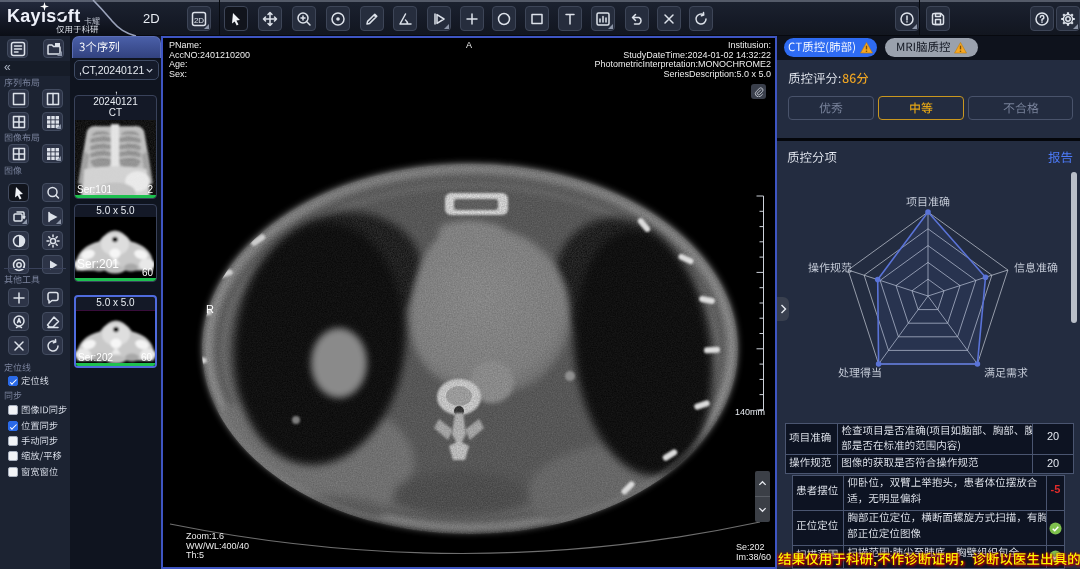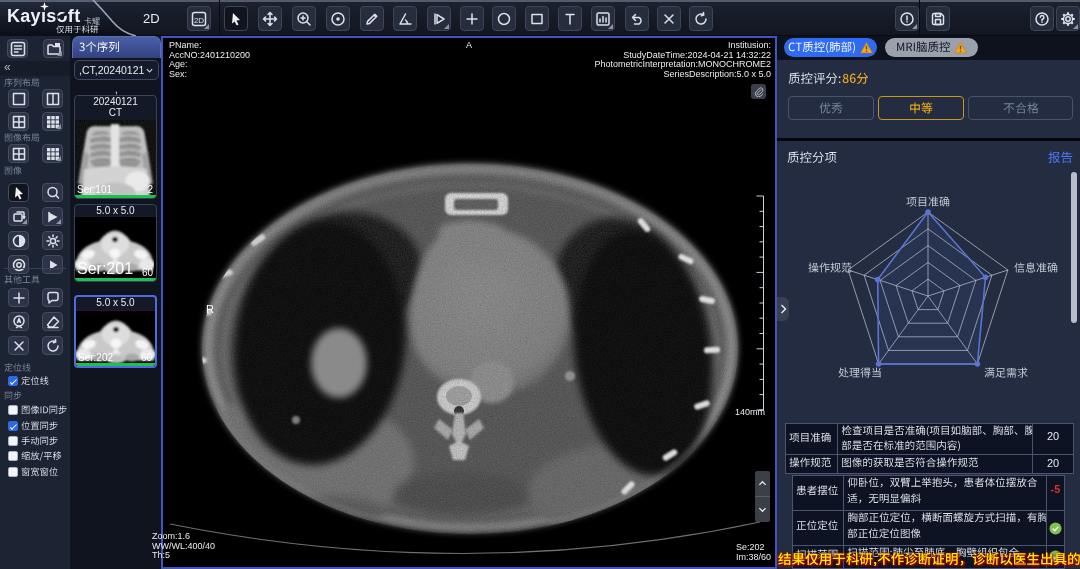--- a/index.html
+++ b/index.html
@@ -495,21 +495,21 @@
 <ellipse cx="40" cy="33" rx="5.5" ry="5" fill="#f6f6f6"></ellipse>
 <path d="M40,36 L35,44 L45,44 Z" fill="#eaeaea"></path>
 <ellipse cx="13" cy="34" rx="7" ry="4.5" fill="#f4f4f4" transform="rotate(-18 13 34)"></ellipse>
 <ellipse cx="66" cy="34" rx="7" ry="4.5" fill="#f4f4f4" transform="rotate(18 66 34)"></ellipse>
 <ellipse cx="7" cy="44" rx="8" ry="6" fill="#e8e8e8"></ellipse>
 <ellipse cx="72" cy="44" rx="8" ry="6" fill="#e8e8e8"></ellipse>
 <ellipse cx="24" cy="47" rx="7" ry="4" fill="#a8a8a8"></ellipse>
 <ellipse cx="56" cy="47" rx="7" ry="4" fill="#a8a8a8"></ellipse>
 <ellipse cx="40" cy="49" rx="10" ry="4" fill="#bebebe"></ellipse>
 </g>
-      </svg><div class="a" style="left:2px;bottom:3px;color:#fff;font-size:16px">Ser:201</div><div class="a" style="right:3px;bottom:3px;color:#fff;font-size:10px">60</div><div class="a" style="left:0;bottom:0;width:100%;height:3px;background:#1ec050"></div></div>
+      </svg><div class="a" style="left:2px;bottom:10px;color:#fff;font-size:12px">Ser:201</div><div class="a" style="right:3px;bottom:3px;color:#fff;font-size:10px">60</div><div class="a" style="left:0;bottom:0;width:100%;height:3px;background:#1ec050"></div></div>
   </div>
 <div class="a" style="left:74px;top:295px;width:83px;height:73px;border:2px solid #4f6bdd;border-radius:4px;background:#141927;overflow:hidden">
     <div class="a" style="left:0;top:0;width:100%;height:13px;text-align:center;color:#e8ecf2;font-size:10px;line-height:11px">5.0 x 5.0</div>
     <div class="a" style="left:0;top:13px;right:0;bottom:0;background:#701a75"><svg width="79" height="57" viewBox="0 0 79 56">
 <defs>
           <filter id="tb3" x="-20%" y="-20%" width="140%" height="140%">
             <feGaussianBlur stdDeviation="1.3"></feGaussianBlur>
           </filter>
         </defs>
 <rect width="79" height="56" fill="#000"></rect>
@@ -624,24 +624,24 @@
 </g>
 <ellipse cx="470" cy="348" rx="265" ry="182" fill="none" stroke="#909090" stroke-width="2" opacity="0.55" filter="url(#b2)"></ellipse>
 <path d="M170,524 Q470,584 760,522" fill="none" stroke="#8a8a8a" stroke-width="1.2" opacity="0.8"></path>
 </svg>
 <div class="a" style="left:169px;top:41px;color:#ededed;font-size:9px;line-height:9.7px;white-space:pre">PName:
 AccNO:2401210200
 Age:
 Sex:</div>
 <div class="a" style="left:466px;top:41px;color:#ededed;font-size:9px;line-height:9.7px;white-space:pre">A</div>
 <div class="a" style="right:309px;top:41px;text-align:right;color:#ededed;font-size:9px;line-height:9.7px;white-space:pre">Institusion:
-StudyDateTime:2024-04-21 14:32:22
+StudyDateTime:2024-01-02 14:32:22
 PhotometricInterpretation:MONOCHROME2
 SeriesDescription:5.0 x 5.0</div>
-<div class="a" style="left:152px;top:532px;color:#ededed;font-size:9px;line-height:9.7px;white-space:pre">Zoom:1.6
+<div class="a" style="left:186px;top:532px;color:#ededed;font-size:9px;line-height:9.7px;white-space:pre">Zoom:1.6
 WW/WL:400/40
 Th:5</div>
 <div class="a" style="right:309px;top:543px;color:#ededed;font-size:9px;line-height:9.7px;white-space:pre">Se:202
 Im:38/60</div>
 <div class="a" style="left:206px;top:303px;color:#fff;font-size:11px">R</div>
 <div class="a" style="left:751px;top:84px;width:15px;height:15px;background:#3a3f4b;border-radius:3px;display:flex;align-items:center;justify-content:center">
     <svg width="10" height="10" viewBox="0 0 12 12">
       <path d="M8.5 3 L4.5 7 A1.4 1.4 0 0 0 6.5 9 L10 5.5 A2.6 2.6 0 0 0 6.3 1.8 L2.8 5.3 A3.8 3.8 0 0 0 8.2 10.7 L10.5 8.4" stroke="#d5dae2" stroke-width="1" fill="none"></path>
     </svg>
   </div>

